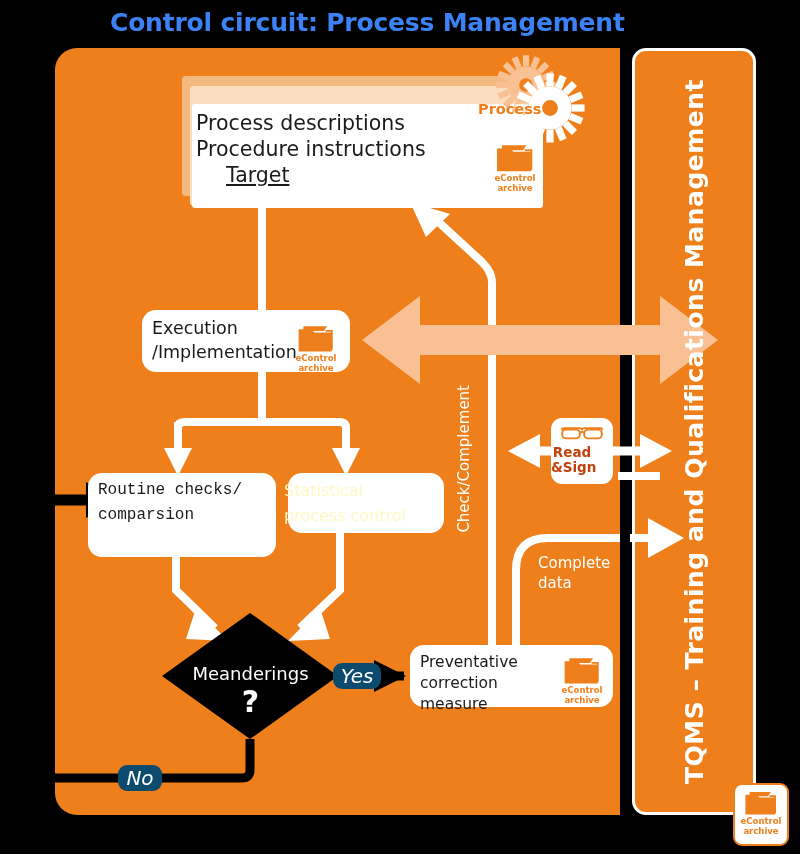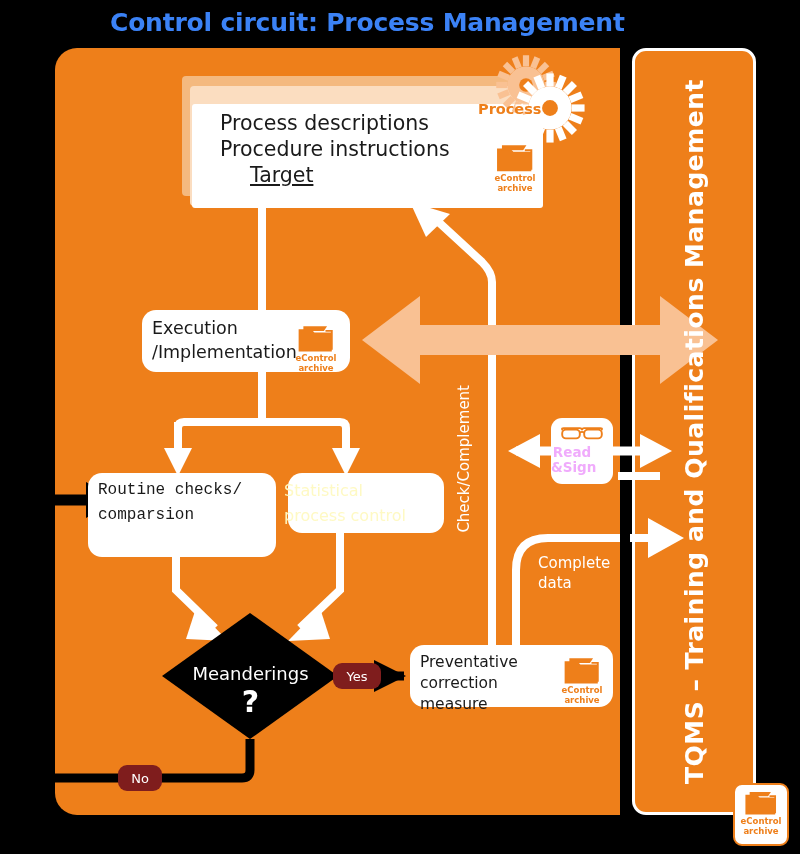--- a/index.html
+++ b/index.html
@@ -28,21 +28,21 @@
   #svg{left:0;top:0;width:800px;height:854px;}
 
   
   .wbox{background:#fff;border-radius:14px;box-sizing:border-box;}
 
   
   #doc-back2{left:182px;top:76px;width:351px;height:120px;background:#f4b97f;border-radius:4px;}
   #doc-back1{left:190px;top:86px;width:351px;height:120px;background:#fbddc0;border-radius:4px;}
   #doc-front{left:192px;top:104px;width:351px;height:104px;background:#fff;border-radius:3px;}
   #doc-text{left:192px;top:110px;width:300px;color:#1a1a1a;font-size:20.5px;
-            line-height:26px;text-align:left;padding-left:12px;box-sizing:border-box;margin-left:16px;}
+            line-height:26px;text-align:left;padding-left:4px;box-sizing:border-box;}
   #doc-text .ln3{padding-left:30px;text-decoration:underline;}
   #process-word{left:478px;top:101px;color:#ee7f1a;font-size:14.5px;font-weight:bold;}
 
   
   #gear-back{left:495px;top:54px;width:62px;height:62px;}
   #gear-front{left:514px;top:72px;width:72px;height:72px;}
 
   
   .ec{position:absolute;text-align:center;color:#ee7f1a;}
   .ec .ic{display:block;margin:0 auto;}
@@ -70,37 +70,37 @@
   
   #prev-box{left:410px;top:645px;width:203px;height:62px;}
   #prev-text{left:420px;top:652px;width:140px;color:#1a1a1a;font-size:15.5px;line-height:21px;}
 
   
   #diamond-label{left:168px;top:663px;width:165px;text-align:center;color:#fff;
                  font-size:18px;line-height:22px;}
   #diamond-label .q{font-size:30px;font-weight:bold;display:block;line-height:34px;}
 
   
-  .pill{background:#7f1d1d;color:#fff;border-radius:9px;font-size:13px;
-        display:flex;align-items:center;justify-content:center;}
+  .pill{background:#0c4a6e;color:#fff;border-radius:9px;font-size:20px;
+        display:flex;align-items:center;justify-content:center;font-style:italic;}
   #yes-pill{left:333px;top:663px;width:48px;height:26px;}
   #no-pill{left:118px;top:765px;width:44px;height:26px;}
 
   
   #check-compl{left:455px;top:385px;height:170px;width:24px;}
   #check-compl span{writing-mode:vertical-rl;transform:rotate(180deg);
         color:#fff;font-size:15px;white-space:nowrap;}
 
   
   #complete-data{left:538px;top:553px;color:#fff;font-size:15px;line-height:20px;}
 
   
   #rs-box{left:551px;top:418px;width:62px;height:66px;background:#fff;
           border-radius:11px;box-sizing:border-box;}
-  #rs-text{left:551px;top:445px;width:42px;text-align:center;color:#f0abfc;
+  #rs-text{left:551px;top:445px;width:42px;text-align:center;color:#c2410c;
           font-size:13.5px;font-weight:bold;line-height:15px;}
   #rs-glasses{left:560px;top:424px;width:44px;height:20px;}
 </style>
 </head>
 <body>
 
 <div id="stage">
 
   <div class="abs" id="title">Control circuit: Process Management</div>
 

